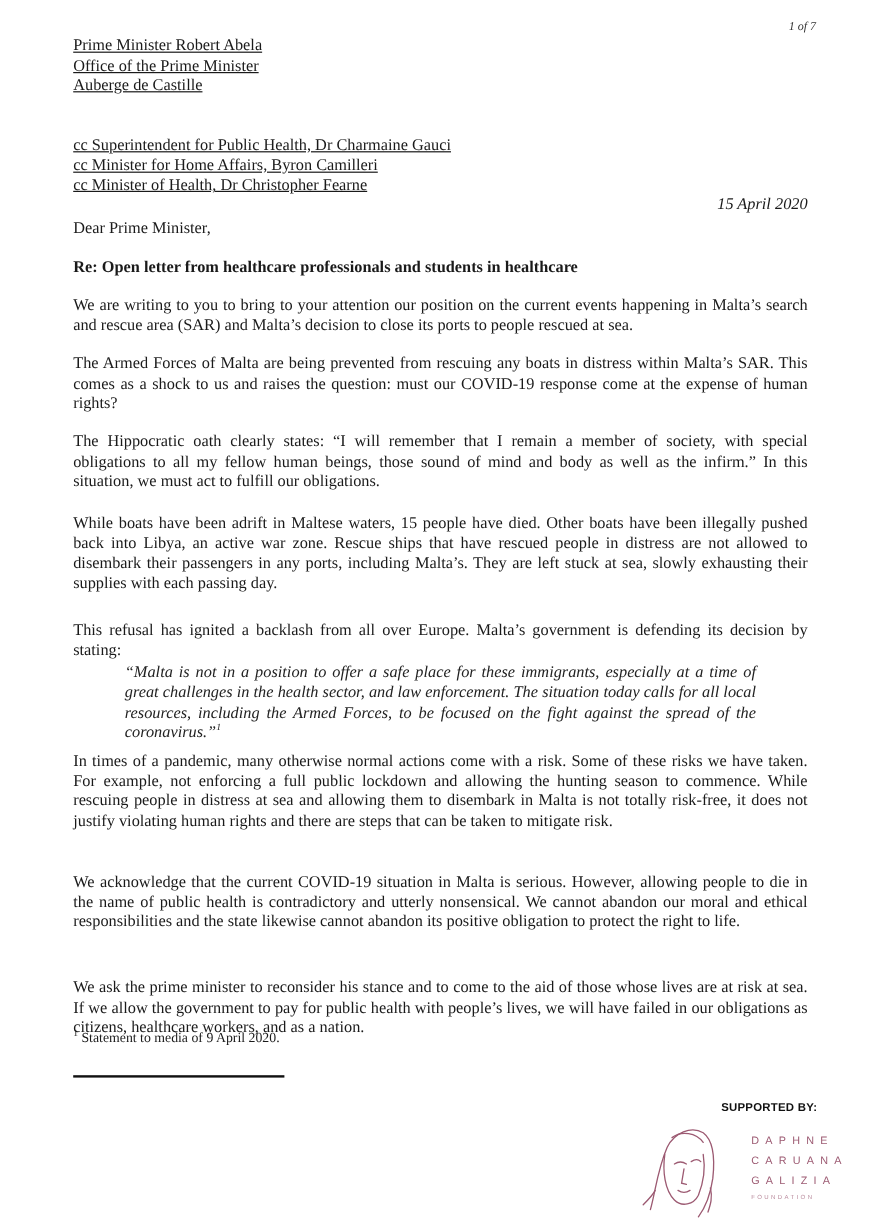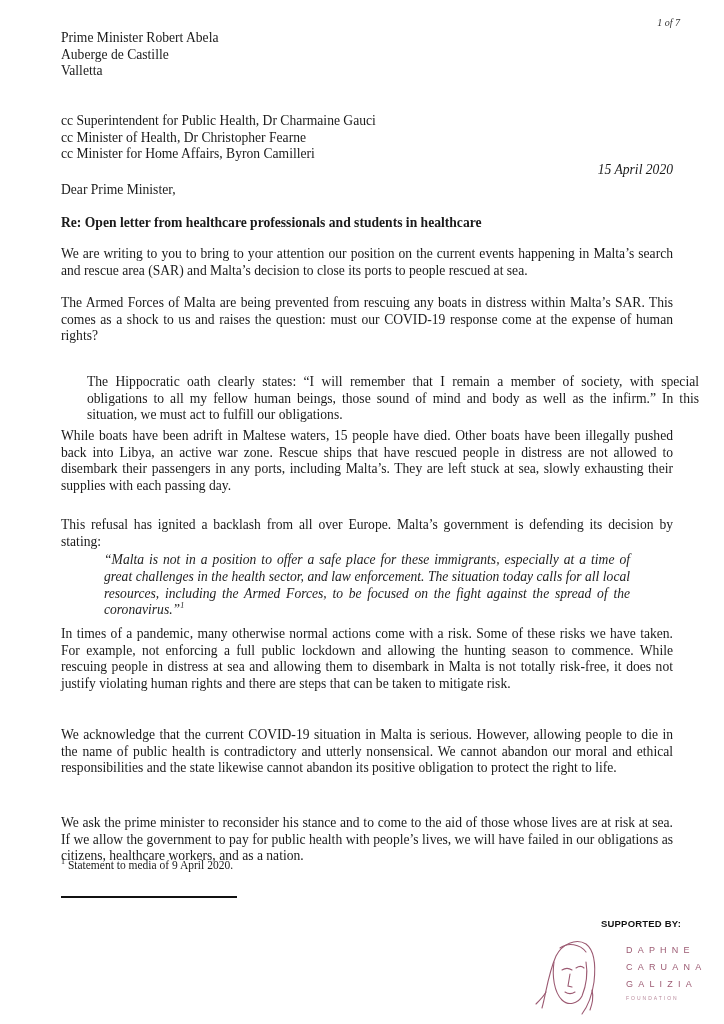--- a/index.html
+++ b/index.html
@@ -1,57 +1,57 @@
 <!DOCTYPE html>
 <html><head>
   <meta charset="utf-8">
   <style>
     html, body { margin: 0; padding: 0; background: #ffffff; }
     body { width: 724px; height: 1024px; position: relative; overflow: hidden; color: #1a1a1a; font-family: "Liberation Serif", "DejaVu Serif", serif; }
     .page-num { position: absolute; top: 17px; right: 44px; font-size: 10px; font-style: italic; color: #333; }
     .block { position: absolute; left: 61px; width: 612px; font-size: 13.6px; line-height: 16.7px; }
-    .addr div, .cc div { white-space: nowrap; }
+    .addr div, .cc div { white-space: nowrap; text-decoration: underline; }
     .date { position: absolute; top: 162px; right: 51px; font-size: 13.6px; font-style: italic; }
     .just { text-align: justify; }
     .re { font-weight: bold; }
     .quote { position: absolute; left: 104px; width: 526px; font-size: 13.6px; line-height: 16.8px; font-style: italic; text-align: justify; color: #222; }
     sup { font-size: 8px; vertical-align: super; line-height: 0; }
     .fn-rule { position: absolute; left: 61px; top: 896px; width: 176px; height: 2px; background: #111; }
     .footnote { position: absolute; left: 61px; top: 859px; font-size: 11.5px; }
     .supported { position: absolute; top: 918px; right: 43px; font-family: "Liberation Sans", sans-serif; font-weight: bold; font-size: 9.5px; letter-spacing: 0.2px; color: #111; }
     .logo { position: absolute; left: 532px; top: 934px; width: 150px; height: 85px; }
     .logo-text { position: absolute; left: 606px; top: 942px; font-family: "Liberation Sans", sans-serif; font-size: 9px; color: #9c5a72; letter-spacing: 5.2px; line-height: 17px; margin-left: 20px; }
     .logo-text .small { font-size: 5px; letter-spacing: 2px; line-height: 10px; color: #b98a9c; }
   </style>
 </head>
 <body>
 
 <div class="page-num">1 of 7</div>
 
 <div class="block addr" style="top:30px;">
   <div>Prime Minister Robert Abela</div>
+  <div>Office of the Prime Minister</div>
   <div>Auberge de Castille</div>
-  <div>Valletta</div>
 </div>
 
 <div class="block cc" style="top:113px;">
   <div>cc Superintendent for Public Health, Dr Charmaine Gauci</div>
+  <div>cc Minister for Home Affairs, Byron Camilleri</div>
   <div>cc Minister of Health, Dr Christopher Fearne</div>
-  <div>cc Minister for Home Affairs, Byron Camilleri</div>
 </div>
 
 <div class="date">15 April 2020</div>
 
 <div class="block" style="top:182px;">Dear Prime Minister,</div>
 
 <div class="block re" style="top:215px;">Re: Open letter from healthcare professionals and students in healthcare</div>
 
 <div class="block just" style="top:246px;">We are writing to you to bring to your attention our position on the current events happening in Malta’s search and rescue area (SAR) and Malta’s decision to close its ports to people rescued at sea.</div>
 <div class="block just" style="top:295px;">The Armed Forces of Malta are being prevented from rescuing any boats in distress within Malta’s SAR. This comes as a shock to us and raises the question: must our COVID-19 response come at the expense of human rights?</div>
-<div class="block just" style="top:374px;margin-left:26px;">The Hippocratic oath clearly states: “I will remember that I remain a member of society, with special obligations to all my fellow human beings, those sound of mind and body as well as the infirm.” In this situation, we must act to fulfill our obligations.</div>
+<div class="block just" style="top:360px;">The Hippocratic oath clearly states: “I will remember that I remain a member of society, with special obligations to all my fellow human beings, those sound of mind and body as well as the infirm.” In this situation, we must act to fulfill our obligations.</div>
 <div class="block just" style="top:428px;">While boats have been adrift in Maltese waters, 15 people have died. Other boats have been illegally pushed back into Libya, an active war zone. Rescue ships that have rescued people in distress are not allowed to disembark their passengers in any ports, including Malta’s. They are left stuck at sea, slowly exhausting their supplies with each passing day.</div>
 <div class="block just" style="top:517px;">This refusal has ignited a backlash from all over Europe. Malta’s government is defending its decision by stating:</div>
 
 <div class="quote" style="top:552px;">
   <span>“Malta is not in a position to offer a safe place for these immigrants, especially at a time of great challenges in the health sector, and law enforcement. The situation today calls for all local resources, including the Armed Forces, to be focused on the fight against the spread of the coronavirus.”</span><sup>1</sup>
 </div>
 
 <div class="block just" style="top:626px;">In times of a pandemic, many otherwise normal actions come with a risk. Some of these risks we have taken. For example, not enforcing a full public lockdown and allowing the hunting season to commence. While rescuing people in distress at sea and allowing them to disembark in Malta is not totally risk-free, it does not justify violating human rights and there are steps that can be taken to mitigate risk.</div>
 <div class="block just" style="top:727px;">We acknowledge that the current COVID-19 situation in Malta is serious. However, allowing people to die in the name of public health is contradictory and utterly nonsensical. We cannot abandon our moral and ethical responsibilities and the state likewise cannot abandon its positive obligation to protect the right to life.</div>
 <div class="block just" style="top:815px;">We ask the prime minister to reconsider his stance and to come to the aid of those whose lives are at risk at sea. If we allow the government to pay for public health with people’s lives, we will have failed in our obligations as citizens, healthcare workers, and as a nation.</div>

